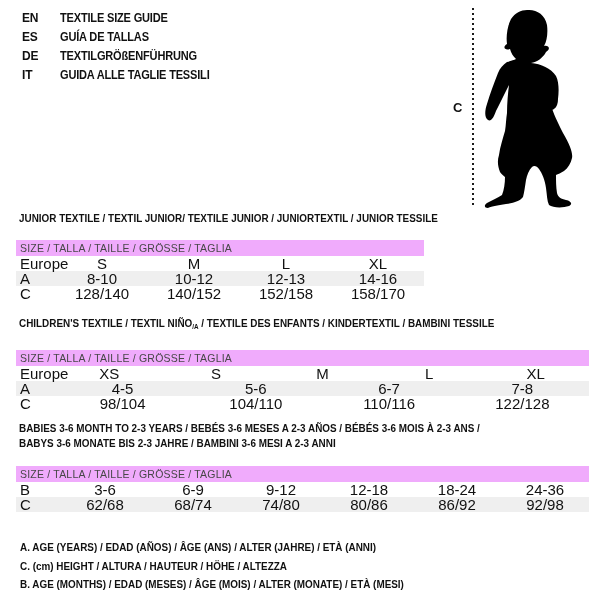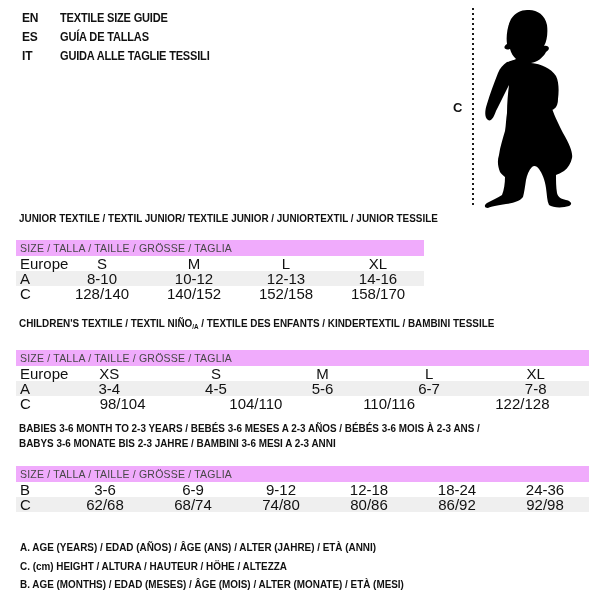--- a/index.html
+++ b/index.html
@@ -55,20 +55,24 @@
 <div class="page">
 
   <div class="lang-list">
     <div class="lang-row">
       <span class="lang-code">EN</span>
       <span class="lang-title">TEXTILE SIZE GUIDE</span>
     </div>
     <div class="lang-row">
       <span class="lang-code">ES</span>
       <span class="lang-title">GUÍA DE TALLAS</span>
+    </div>
+    <div class="lang-row">
+      <span class="lang-code">DE</span>
+      <span class="lang-title">TEXTILGRÖßENFÜHRUNG</span>
     </div>
     <div class="lang-row">
       <span class="lang-code">IT</span>
       <span class="lang-title">GUIDA ALLE TAGLIE TESSILI</span>
     </div>
   </div>
 
   <div class="measure-line"></div>
   <div class="measure-label">C</div>
   <svg class="baby-svg" width="122" height="207" viewBox="0 0 122 207" aria-hidden="true">
@@ -156,21 +160,20 @@
       <div class="trow">
         <div class="lbl">Europe</div>
         <div class="val">XS</div>
         <div class="val">S</div>
         <div class="val">M</div>
         <div class="val">L</div>
         <div class="val">XL</div>
       </div>
       <div class="trow shaded">
         <div class="lbl">A</div>
-        <div class="val">3-4</div>
         <div class="val">4-5</div>
         <div class="val">5-6</div>
         <div class="val">6-7</div>
         <div class="val">7-8</div>
       </div>
       <div class="trow">
         <div class="lbl">C</div>
         <div class="val">98/104</div>
         <div class="val">104/110</div>
         <div class="val">110/116</div>

